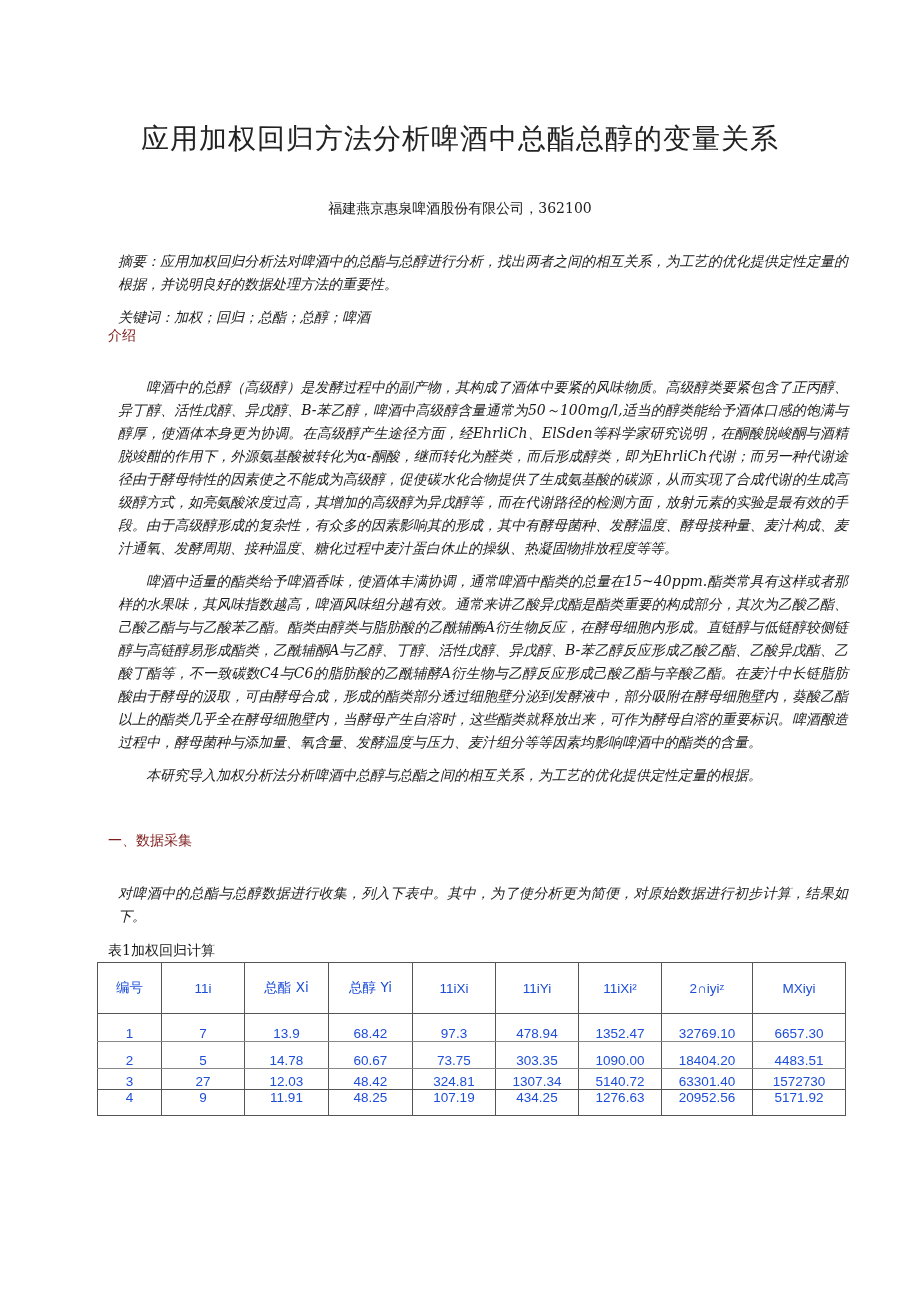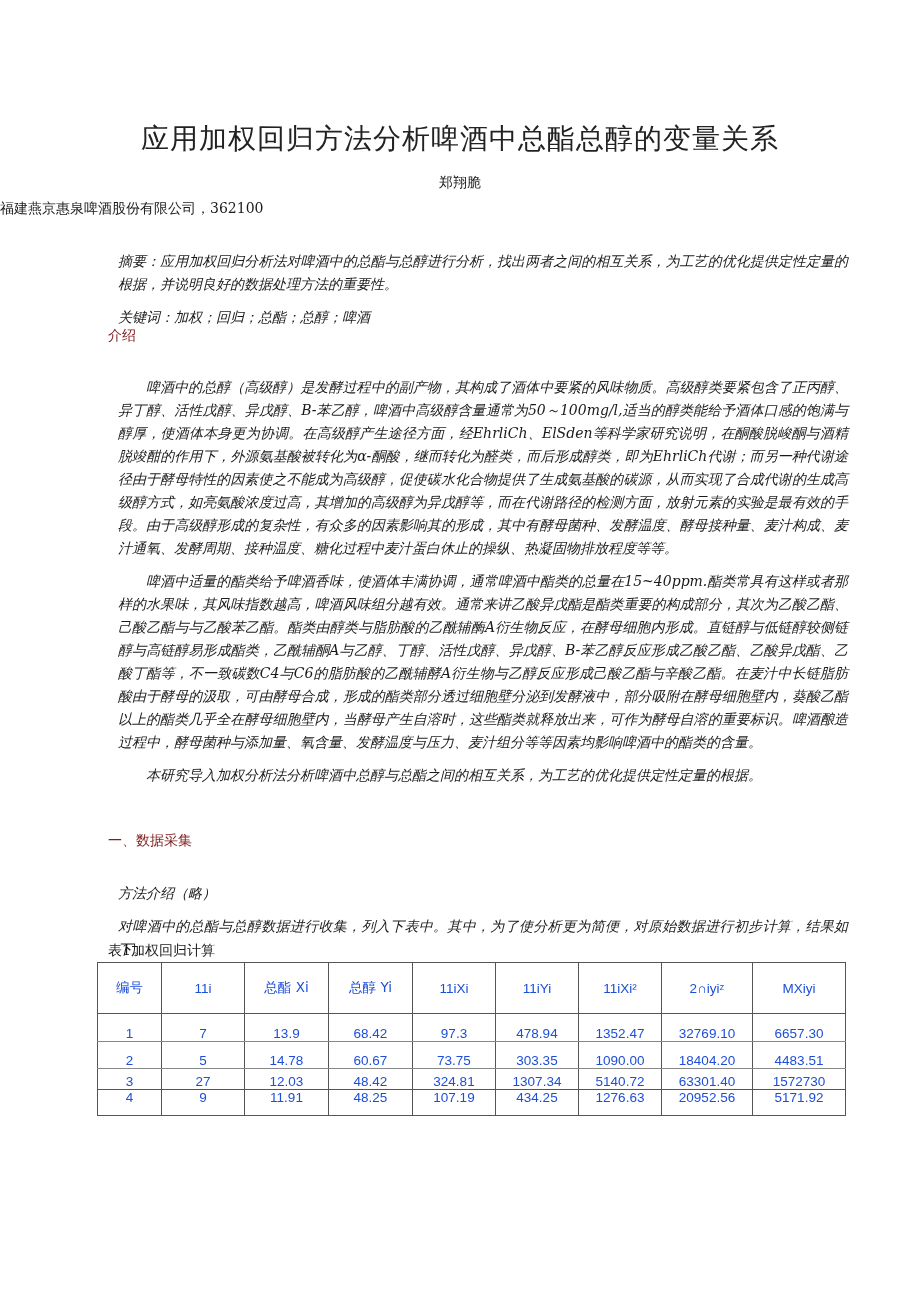--- a/index.html
+++ b/index.html
@@ -2,21 +2,21 @@
 <html><head>
 <meta charset="utf-8">
 <style>
   html, body { margin:0; padding:0; background:#ffffff; }
   body { width:920px; height:1301px; position:relative; overflow:hidden;
          font-family:"DejaVu Serif","Liberation Serif",serif; color:#1a1a1a; }
   .page { position:absolute; left:0; top:0; width:920px; height:1301px; }
   .title { position:absolute; left:0; width:920px; top:120px; text-align:center;
            font-size:28px; letter-spacing:1px; color:#222;font-family:Liberation Mono, monospace; }
   .author { position:absolute; left:0; width:920px; top:174px; text-align:center; font-size:14px; }
-  .affil { position:absolute; left:0; width:920px; top:200px; text-align:left; font-size:14px; }
+  .affil { position:absolute; left:0; width:920px; top:200px; text-align:center; font-size:14px; }
   .block { position:absolute; left:108px; width:750px; font-size:14px; line-height:23px; }
   .block p { margin:10px; text-align:justify;font-style:italic; }
   .indent { text-indent:28px; }
   .h1 { position:absolute; left:108px; font-size:14px; color:#7f1d1d; }
   .caption { position:absolute; left:108px; top:942px; font-size:14px; }
   table.t { position:absolute; left:97px; top:962px; border-collapse:collapse;
             font-family:"Liberation Sans","DejaVu Sans",sans-serif; font-size:13.5px; color:#1d4ed8; }
   table.t td { border:1px solid #555; text-align:center; padding:0; }
   table.t tr.head td { height:50px; }
   table.t tr.r1 td { height:27px; vertical-align:bottom; border-bottom:1px solid #888; }
@@ -24,40 +24,38 @@
   table.t tr.r3 td { height:20px; vertical-align:bottom; }
   table.t tr.r4 td { height:25px; vertical-align:top; }
   table.t tr.body td { border-top:none; }
   .cjk { font-family:"DejaVu Sans","Liberation Sans",sans-serif; }
 </style>
 </head>
 <body>
 
 <div class="page">
   <div class="title">应用加权回归方法分析啤酒中总酯总醇的变量关系</div>
-  <div class="author">郑翔脆</div>
   <div class="affil">福建燕京惠泉啤酒股份有限公司，362100</div>
 
   <div class="block" style="top:240px;">
     <p>摘要：应用加权回归分析法对啤酒中的总酯与总醇进行分析，找出两者之间的相互关系，为工艺的优化提供定性定量的根据，并说明良好的数据处理方法的重要性。</p>
     <p>关键词：加权；回归；总酯；总醇；啤酒</p>
   </div>
 
   <div class="h1" style="top:327px;">介绍</div>
 
   <div class="block" style="top:366px;">
     <p class="indent">啤酒中的总醇（高级醇）是发酵过程中的副产物，其构成了酒体中要紧的风味物质。高级醇类要紧包含了正丙醇、异丁醇、活性戊醇、异戊醇、B-苯乙醇，啤酒中高级醇含量通常为50～100mg/l,适当的醇类能给予酒体口感的饱满与醇厚，使酒体本身更为协调。在高级醇产生途径方面，经EhrliCh、ElSden等科学家研究说明，在酮酸脱峻酮与酒精脱竣酣的作用下，外源氨基酸被转化为α-酮酸，继而转化为醛类，而后形成醇类，即为EhrliCh代谢；而另一种代谢途径由于酵母特性的因素使之不能成为高级醇，促使碳水化合物提供了生成氨基酸的碳源，从而实现了合成代谢的生成高级醇方式，如亮氨酸浓度过高，其增加的高级醇为异戊醇等，而在代谢路径的检测方面，放射元素的实验是最有效的手段。由于高级醇形成的复杂性，有众多的因素影响其的形成，其中有酵母菌种、发酵温度、酵母接种量、麦汁构成、麦汁通氧、发酵周期、接种温度、糖化过程中麦汁蛋白休止的操纵、热凝固物排放程度等等。</p>
     <p class="indent">啤酒中适量的酯类给予啤酒香味，使酒体丰满协调，通常啤酒中酯类的总量在15~40ppm.酯类常具有这样或者那样的水果味，其风味指数越高，啤酒风味组分越有效。通常来讲乙酸异戊酯是酯类重要的构成部分，其次为乙酸乙酯、己酸乙酯与与乙酸苯乙酯。酯类由醇类与脂肪酸的乙酰辅酶A衍生物反应，在酵母细胞内形成。直链醇与低链醇较侧链醇与高链醇易形成酯类，乙酰辅酮A与乙醇、丁醇、活性戊醇、异戊醇、B-苯乙醇反应形成乙酸乙酯、乙酸异戊酯、乙酸丁酯等，不一致碳数C4与C6的脂肪酸的乙酰辅酵A衍生物与乙醇反应形成己酸乙酯与辛酸乙酯。在麦汁中长链脂肪酸由于酵母的汲取，可由酵母合成，形成的酯类部分透过细胞壁分泌到发酵液中，部分吸附在酵母细胞壁内，葵酸乙酯以上的酯类几乎全在酵母细胞壁内，当酵母产生自溶时，这些酯类就释放出来，可作为酵母自溶的重要标识。啤酒酿造过程中，酵母菌种与添加量、氧含量、发酵温度与压力、麦汁组分等等因素均影响啤酒中的酯类的含量。</p>
     <p class="indent">本研究导入加权分析法分析啤酒中总醇与总酯之间的相互关系，为工艺的优化提供定性定量的根据。</p>
   </div>
 
   <div class="h1" style="top:832px;">一、数据采集</div>
 
   <div class="block" style="top:872px;">
-    <p>方法介绍（略）</p>
     <p>对啤酒中的总酯与总醇数据进行收集，列入下表中。其中，为了使分析更为简便，对原始数据进行初步计算，结果如下。</p>
   </div>
 
   <div class="caption">表1加权回归计算</div>
 
   <table class="t">
     <colgroup>
       <col style="width:64px">
         <col style="width:83px">
         <col style="width:84px">

